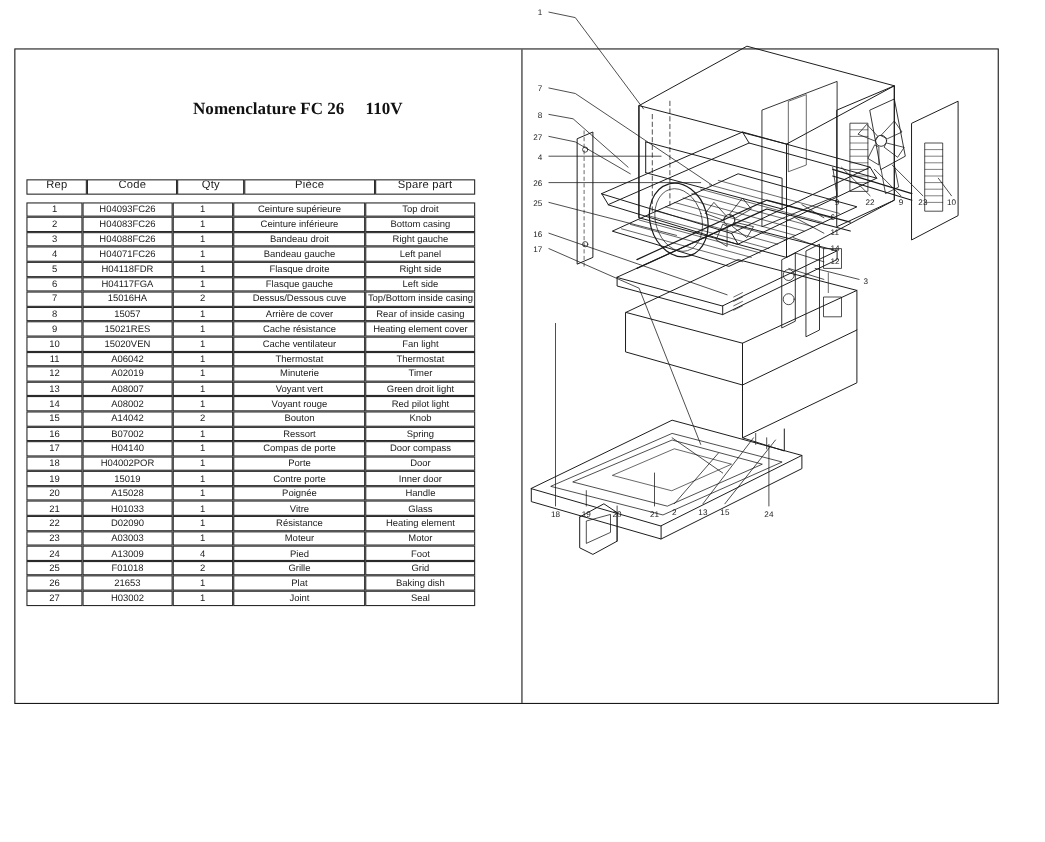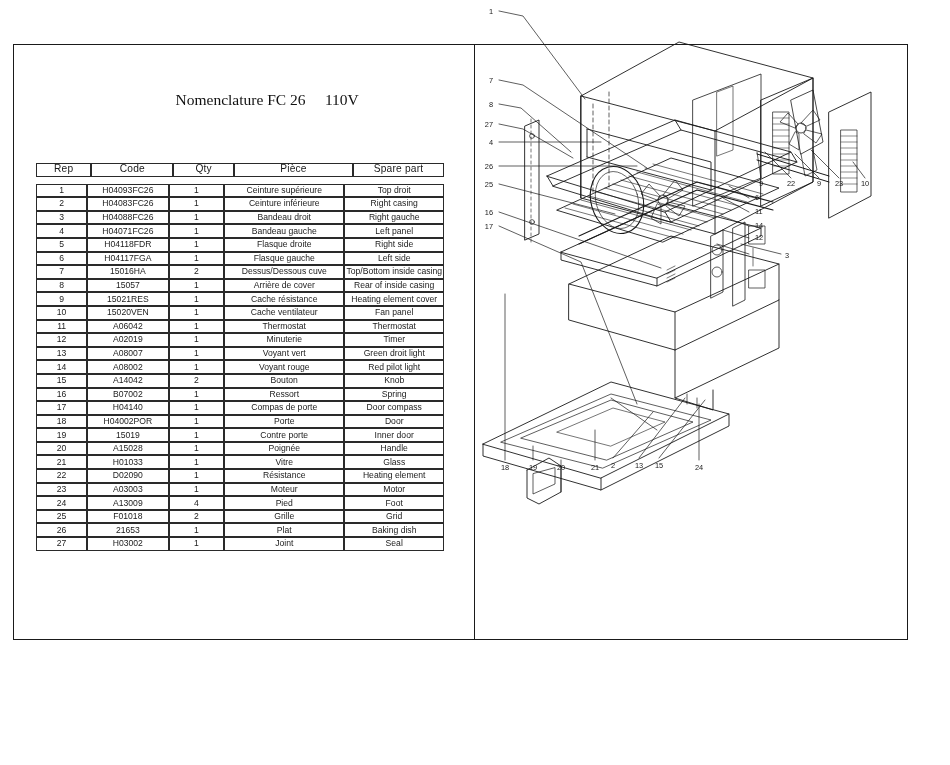--- a/index.html
+++ b/index.html
@@ -42,28 +42,28 @@
     left: 160px;
     top: 68px;
     font-family: "Liberation Serif", serif;
   }
   .title-line {
     white-space: pre;
     font-size: 15.5px;
     line-height: 21px;
     color: #111;
   }
-  .title-line .lead { font-weight: 400; }
-  .title-line .bold { font-weight: 400; }
+  .title-line .lead { font-weight: 700; }
+  .title-line .bold { font-weight: 700; }
   #title-line-2 { padding-left: 14px; }
 
   
   #parts-table-wrap {
     position: absolute;
-    left: 36px;
+    left: 24px;
     top: 163px;
     width: 408px;
   }
   table.parts {
     border-collapse: separate;
     border-spacing: 0;
     width: 100%;
     font-size: 8.6px;
     line-height: 1.05;
     color: #1a1a1a;
@@ -137,21 +137,21 @@
           <td class="c-code">H04093FC26</td>
           <td class="c-qty">1</td>
           <td class="c-piece">Ceinture supérieure</td>
           <td class="c-spare">Top droit</td>
         </tr>
         <tr>
           <td class="c-rep">2</td>
           <td class="c-code">H04083FC26</td>
           <td class="c-qty">1</td>
           <td class="c-piece">Ceinture inférieure</td>
-          <td class="c-spare">Right casing</td>
+          <td class="c-spare">Bottom casing</td>
         </tr>
         <tr>
           <td class="c-rep">3</td>
           <td class="c-code">H04088FC26</td>
           <td class="c-qty">1</td>
           <td class="c-piece">Bandeau droit</td>
           <td class="c-spare">Right gauche</td>
         </tr>
         <tr>
           <td class="c-rep">4</td>
@@ -193,21 +193,21 @@
           <td class="c-code">15021RES</td>
           <td class="c-qty">1</td>
           <td class="c-piece">Cache résistance</td>
           <td class="c-spare">Heating element cover</td>
         </tr>
         <tr>
           <td class="c-rep">10</td>
           <td class="c-code">15020VEN</td>
           <td class="c-qty">1</td>
           <td class="c-piece">Cache ventilateur</td>
-          <td class="c-spare">Fan panel</td>
+          <td class="c-spare">Fan light</td>
         </tr>
         <tr>
           <td class="c-rep">11</td>
           <td class="c-code">A06042</td>
           <td class="c-qty">1</td>
           <td class="c-piece">Thermostat</td>
           <td class="c-spare">Thermostat</td>
         </tr>
         <tr>
           <td class="c-rep">12</td>

